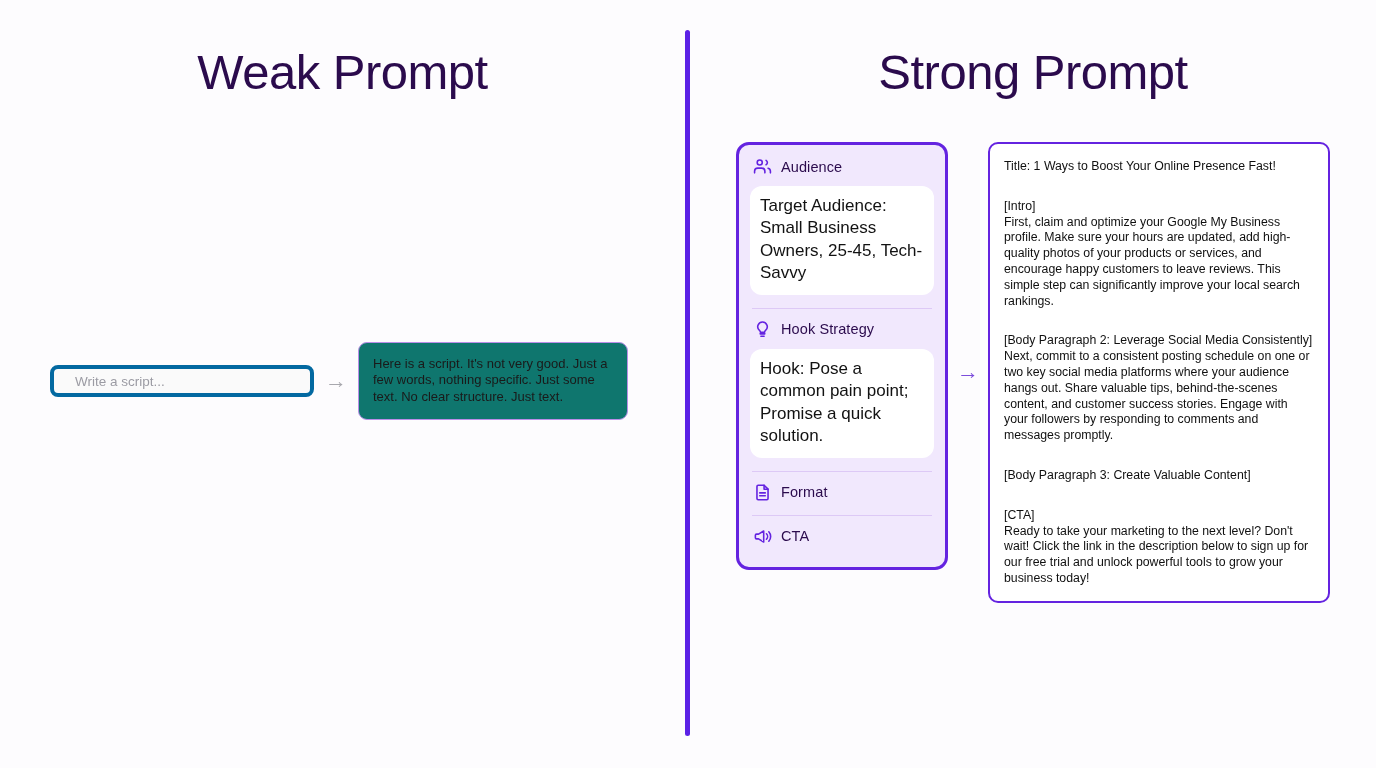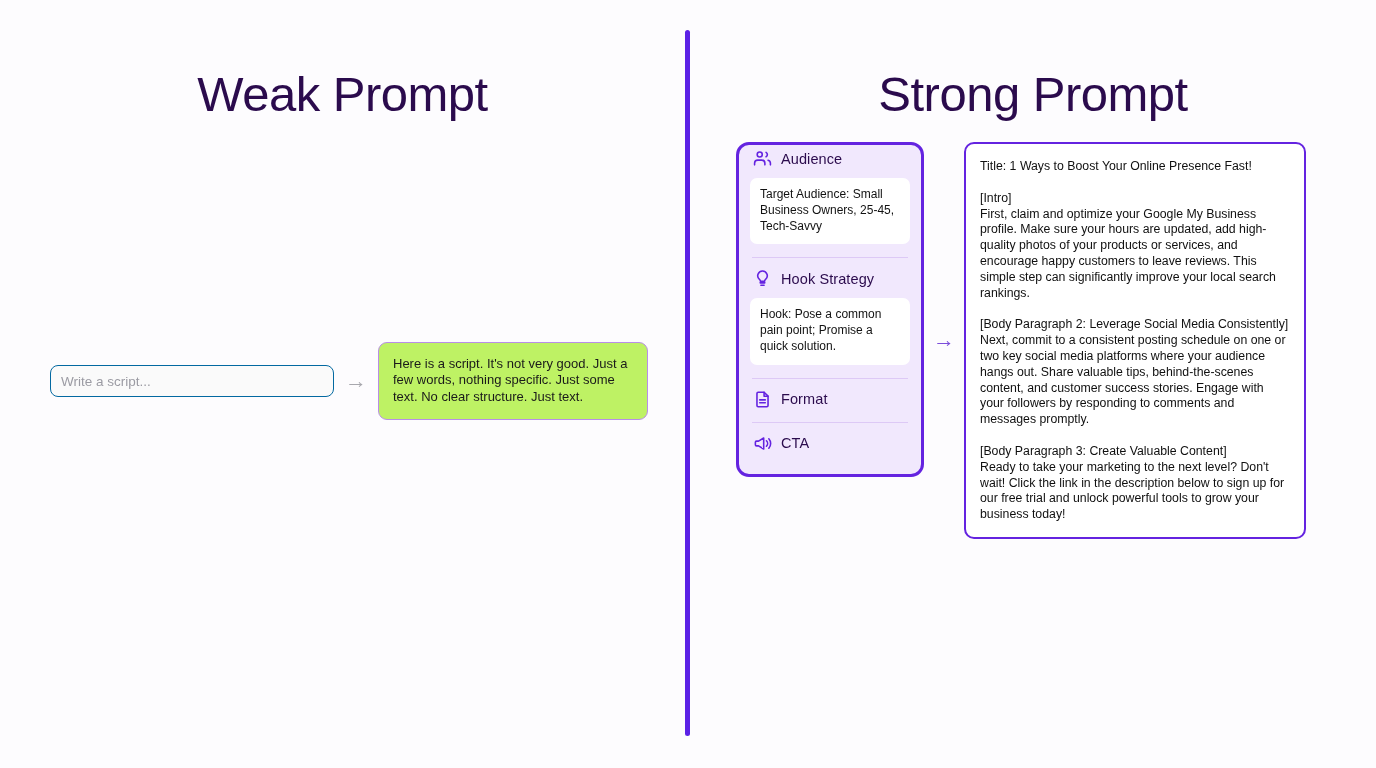--- a/index.html
+++ b/index.html
@@ -37,89 +37,89 @@
     width: 685px; height: 768px;
   }
   .panel-right {
     position: absolute;
     left: 690px; top: 0;
     width: 686px; height: 768px;
   }
 
   .panel-title {
     position: absolute;
-    top: 66px;
+    top: 44px;
     width: 100%;
     text-align: center;
     font-size: 49px;
     font-weight: 400;
     letter-spacing: -0.5px;
     color: #2b0b4d;
     white-space: nowrap;
   }
 
   
   .weak-row {
     position: absolute;
     left: 50px;
     top: 342px;
     display: flex;
     align-items: center;
     gap: 0;
   }
 
   .script-input {
-    width: 284px;
+    width: 264px;
     height: 32px;
-    border: 1px solid #0369a1;
+    border: 4px solid #0369a1;
     border-radius: 8px;
     background: #fafafa;
     display: flex;
     align-items: center;
-    padding: 0 10px;
+    padding: 0 21px;
     font-size: 13.5px;
     color: #9b9ba3;
   }
 
   .arrow {
     width: 44px;
     text-align: center;
     font-size: 22px;
     line-height: 1;
     color: #a8a8ae;
     user-select: none;
   }
   .arrow.purple { color: #7c4ddb; }
 
   .weak-output {
     width: 270px;
     border: 1.5px solid #b98ee8;
     border-radius: 9px;
-    background: #bef264;
+    background: #0f766e;
     padding: 13px 14px 14px 14px;
     font-size: 13px;
     line-height: 1.26;
     color: #1a1a1a;
   }
 
   
   .strong-row {
     position: absolute;
     left: 46px;
     top: 142px;
     display: flex;
     align-items: flex-start;
   }
 
   .struct-card {
-    width: 188px;
+    width: 212px;
     border: 3px solid #6423e0;
     border-radius: 13px;
     background: #f1e8fd;
-    padding: 4px 11px 11px 11px;
+    padding: 12px 11px 11px 11px;
   }
 
   .sect { }
 
   .sect-divider {
     height: 1px;
     background: #ddc9f6;
     margin: 13px 2px 11px 2px;
   }
 
@@ -138,41 +138,41 @@
   .sect-head .ico svg { display: block; width: 19px; height: 19px; }
   .sect-title {
     font-size: 14.5px;
     color: #2b0b4d;
     font-weight: 400;
     letter-spacing: 0.1px;
   }
 
   .sect-body {
     background: #ffffff;
-    border-radius: 7px;
+    border-radius: 12px;
     padding: 9px 10px 10px 10px;
-    font-size: 12px;
+    font-size: 17px;
     line-height: 1.32;
     color: #121212;
   }
 
   
   .script-card {
     width: 342px;
     border: 2.5px solid #6423e0;
     border-radius: 10px;
     background: #ffffff;
     padding: 15px 15px 14px 14px;
     font-size: 12.3px;
     line-height: 1.285;
     color: #101010;
   }
 
   .script-card p { margin: 0; }
-  .script-card p.gap { margin-top: 16px; }
+  .script-card p.gap { margin-top: 24px; }
   .script-card .b { font-weight: normal; }
 
   .strong-arrow-wrap {
     width: 40px;
     display: flex;
     align-items: center;
     justify-content: center;
     align-self: stretch;
   }
 </style>
@@ -279,19 +279,20 @@
 
         <p class="gap b">[Intro]</p>
 
         <p>First, claim and optimize your Google My Business profile. Make sure your hours are updated, add high-quality photos of your products or services, and encourage happy customers to leave reviews. This simple step can significantly improve your local search rankings.</p>
 
         <p class="gap b">[Body Paragraph 2: Leverage Social Media Consistently]</p>
         <p>Next, commit to a consistent posting schedule on one or two key social media platforms where your audience hangs out. Share valuable tips, behind-the-scenes content, and customer success stories. Engage with your followers by responding to comments and messages promptly.</p>
 
         <p class="gap b">[Body Paragraph 3: Create Valuable Content]</p>
 
+        <p class="gap b">[CTA]</p>
         <p>Ready to take your marketing to the next level? Don't wait! Click the link in the description below to sign up for our free trial and unlock powerful tools to grow your business today!</p>
       </div>
 
     </div>
   </div>
 
 </div>
 
 </body></html>

